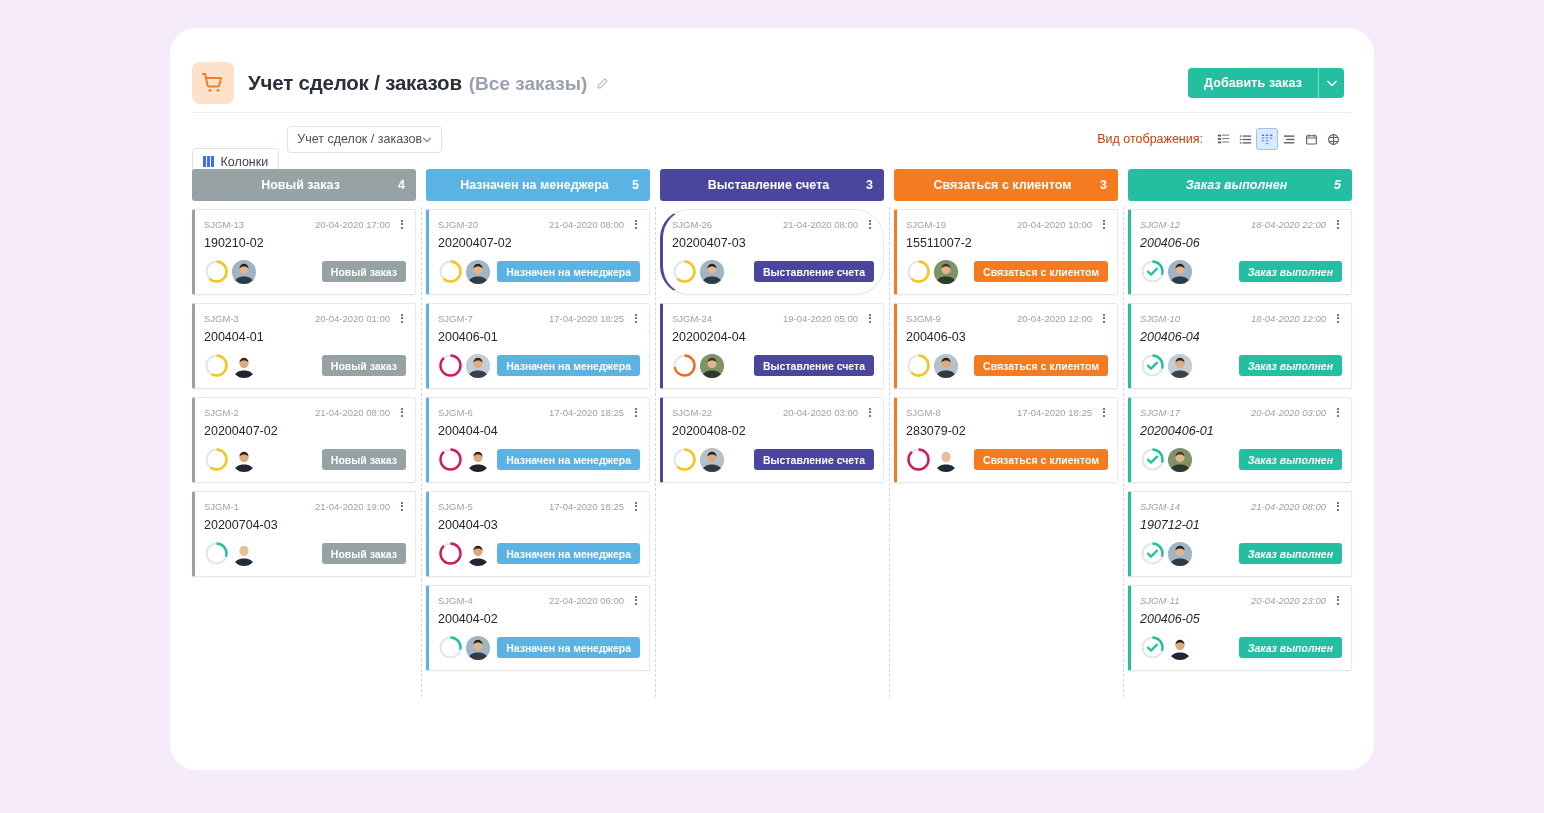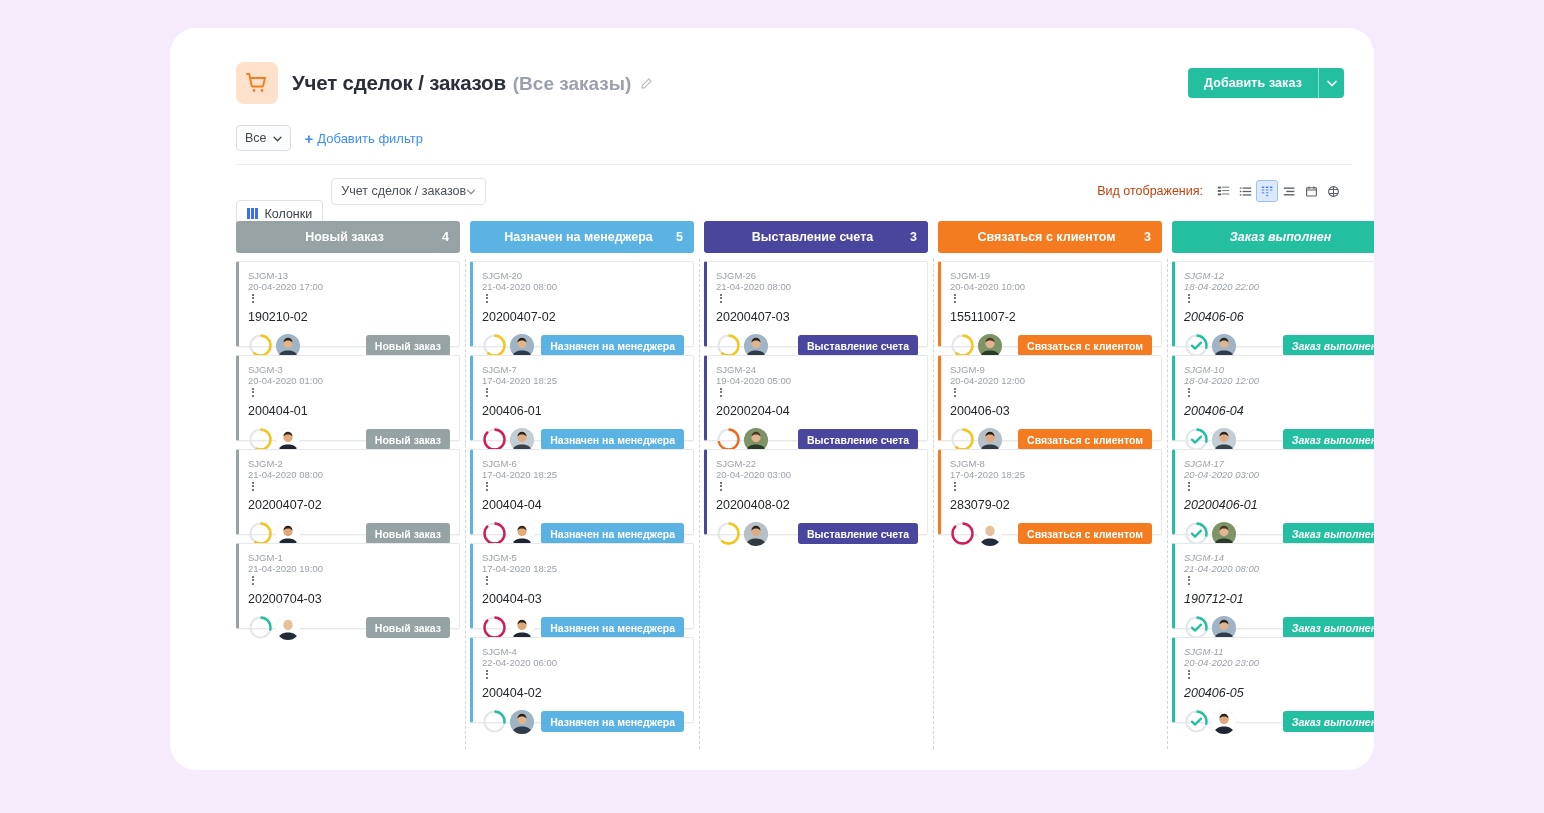--- a/index.html
+++ b/index.html
@@ -11,21 +11,20 @@
   }
 
   
   .app-card {
     position: absolute;
     left: 170px; top: 28px;
     width: 1204px; height: 742px;
     background: #ffffff;
     border-radius: 26px;
     overflow: hidden;
-    padding-left: 44px;
   }
 
   
   .hdr {
     display: flex; align-items: center;
     padding: 26px 30px 0 22px;
     height: 84px;
   }
   .cart-badge {
     width: 42px; height: 42px; border-radius: 8px;
@@ -154,21 +153,21 @@
     background: #fff;
     border: 1px solid #e6e8ec;
     border-left-width: 3px;
     border-left-style: solid;
     border-radius: 2px;
     margin-bottom: 8px;
     padding: 8px 9px 9px 9px;
     height: 86px;
     box-shadow: 0 1px 1px rgba(16,24,40,.04);
   }
-  .tc-top { display: flex; align-items: flex-start; flex-direction: column; }
+  .tc-top { display: flex; align-items: flex-end; }
   .tc-code { font-size: 9.5px; color: #9ba1ab; flex: 1 1 auto; }
   .tc-date { font-size: 9.5px; color: #9ba1ab; margin-right: 7px; white-space: nowrap;}
   .tc-dots {
     width: 9px; height: 12px; cursor: pointer;
     display: flex; flex-direction: column; align-items: center; justify-content: center; gap: 1.5px;
     flex: 0 0 auto;
   }
   .tc-dots i { width: 2px; height: 2px; background: #444a53; border-radius: 50%; display:block;}
   .tc-name {
     margin-top: 6px;
@@ -219,34 +218,20 @@
     <div class="add-order-group">
       <button class="add-order-btn">Добавить заказ</button>
       <button class="add-order-caret">
         <svg width="10" height="7" viewBox="0 0 10 7" fill="none" stroke="#fff" stroke-width="1.7" stroke-linecap="round" stroke-linejoin="round">
             <path d="M1 1.5L5 5.5L9 1.5"></path>
           </svg>
       </button>
     </div>
   </div>
 
-  <div class="filter-row">
-    <div class="select-all">
-      <span>Все</span>
-      <span>
-        <svg width="9" height="6" viewBox="0 0 10 7" fill="none" stroke="#43474f" stroke-width="1.6" stroke-linecap="round" stroke-linejoin="round">
-            <path d="M1 1.5L5 5.5L9 1.5"></path>
-          </svg>
-      </span>
-    </div>
-    <div class="add-filter">
-      <span class="plus">+</span>
-      <span>Добавить фильтр</span>
-    </div>
-  </div>
 
   <div class="hr"></div>
 
   <div class="toolbar">
     <div class="btn-cols">
       <span class="cols-glyph">
           <i></i>
           <i></i>
           <i></i>
         </span>
@@ -581,21 +566,21 @@
           </div>
         </div>
       </div>
       <div class="col-divider" style="left: 463px;"></div>
       <div class="col" style="left: 468px;">
         <div class="col-head" style="background: rgb(74, 70, 158);">
           <span class="ch-title">Выставление счета</span>
           <span class="ch-count">3</span>
         </div>
         <div class="col-body">
-          <div class="tcard" style="border-left-color: rgb(74, 70, 158);">
+          <div class="tcard" style="border-left-color: rgb(74, 70, 158); border-radius: 29px;">
             <div class="tc-top">
               <span class="tc-code">SJGM-26</span>
               <span class="tc-date">21-04-2020 08:00</span>
               <span class="tc-dots">
                 <i></i>
                 <i></i>
                 <i></i>
               </span>
             </div>
             <div class="tc-name">20200407-03</div>

